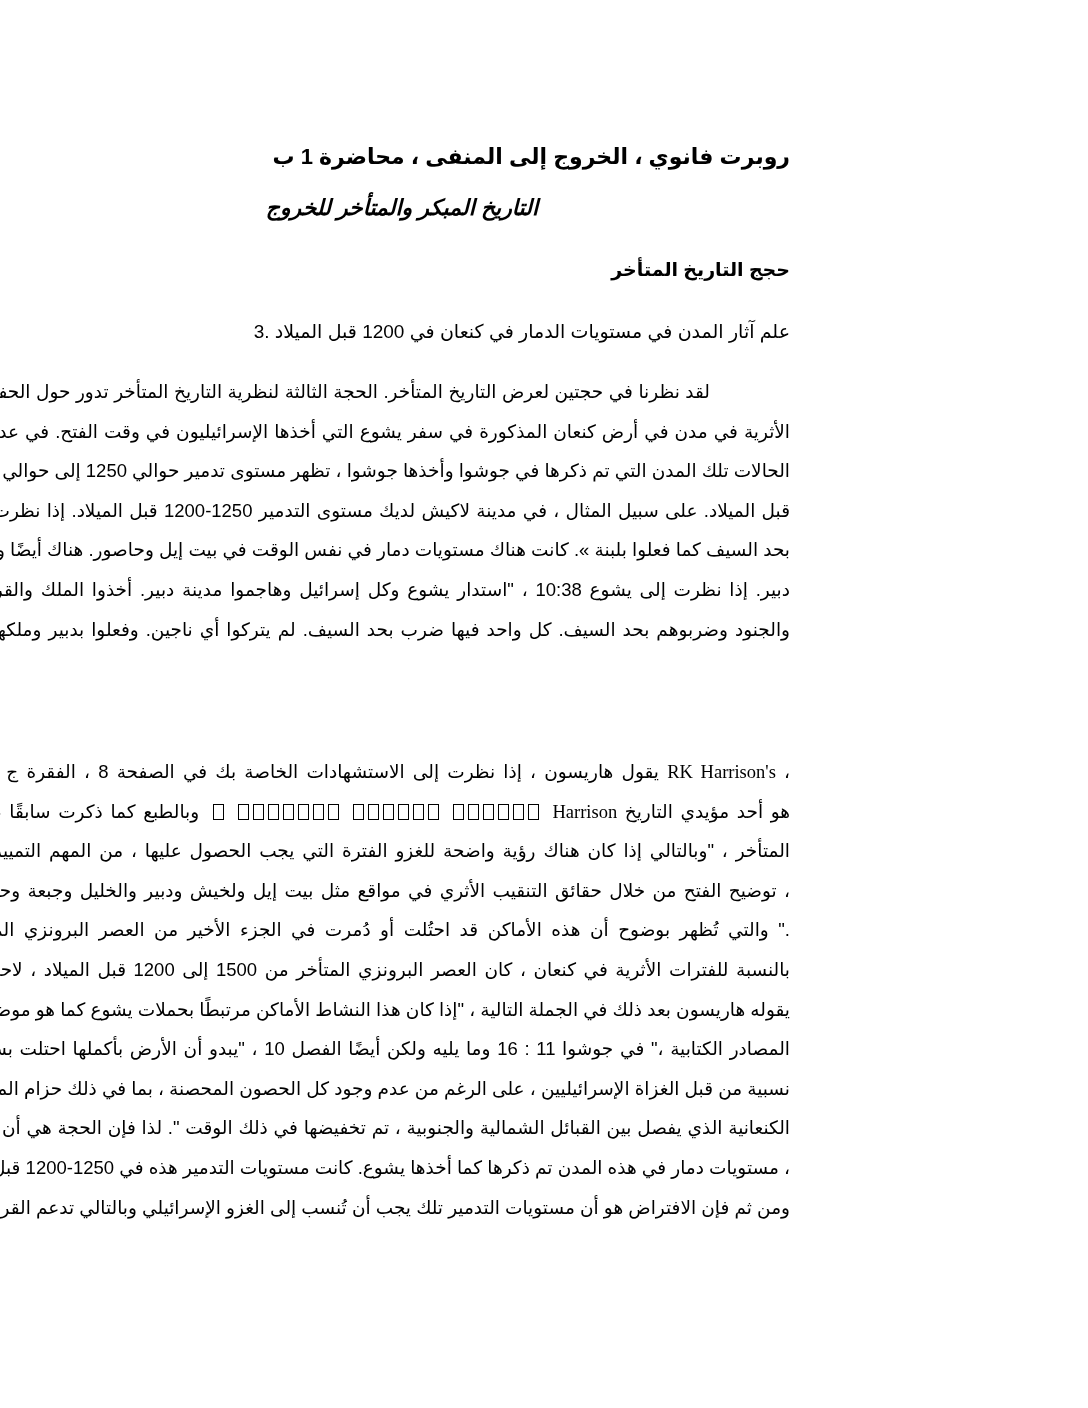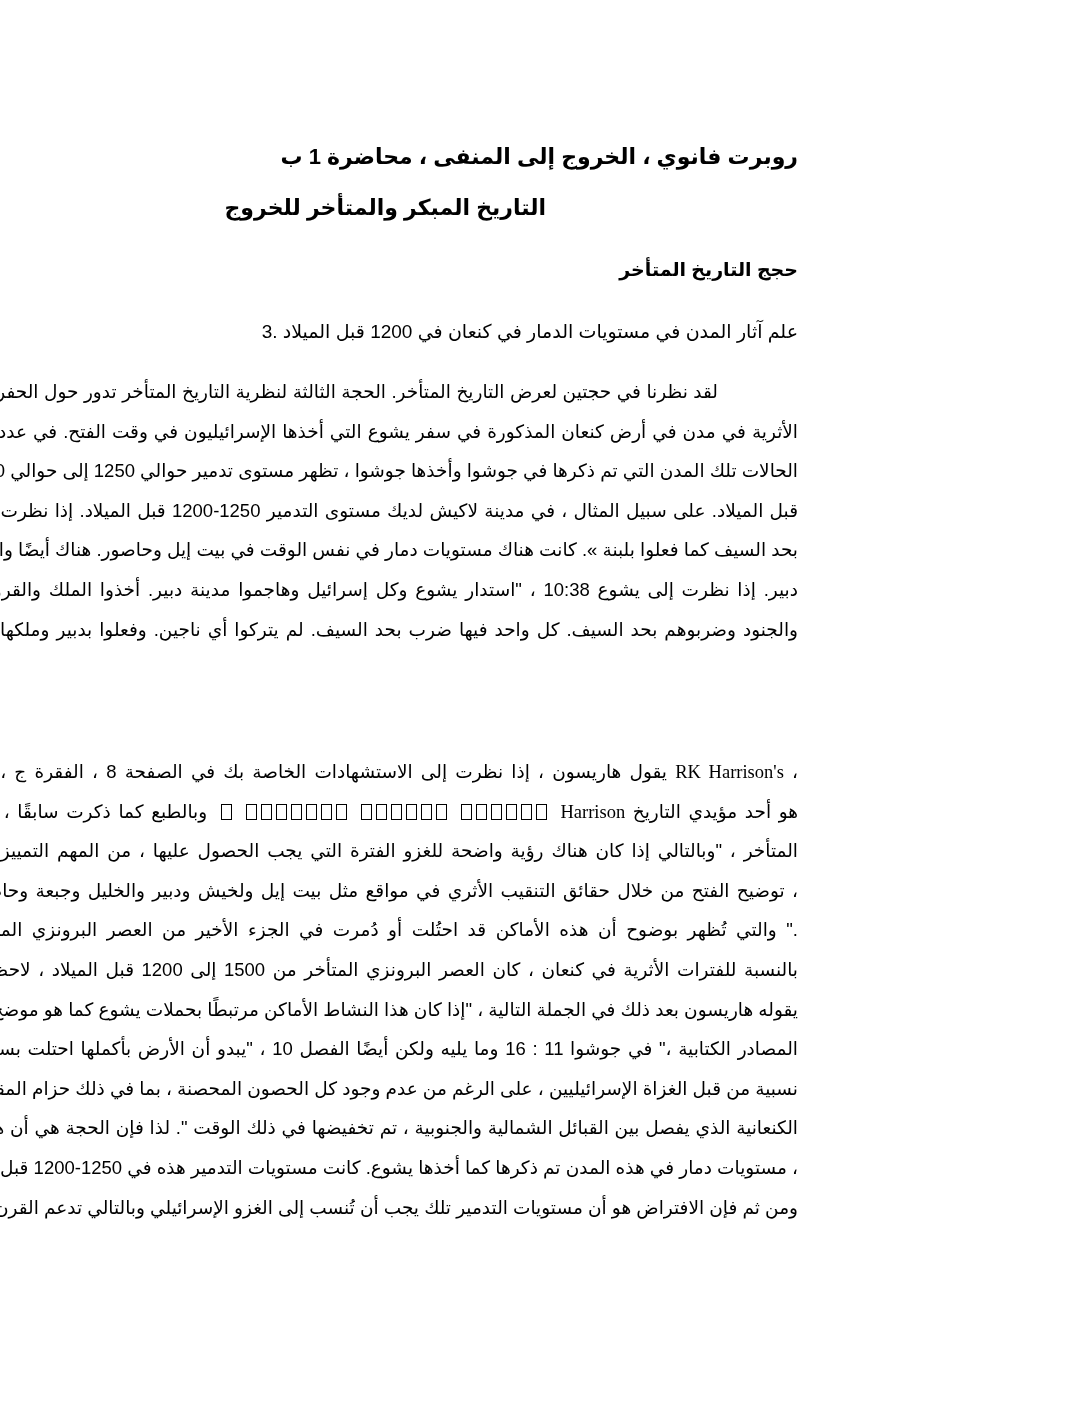--- a/index.html
+++ b/index.html
@@ -10,21 +10,21 @@
   body {
     width: 1088px;
     height: 1408px;
     position: relative;
     overflow: hidden;
     font-family: "Liberation Sans", "DejaVu Sans", sans-serif;
     color: #000000;
   }
   .page {
     position: absolute;
-    left: 8px; top: 0;
+    left: 0; top: 0;
     width: 876px; height: 1408px;
     background: #ffffff;
     padding-left: 42px;
   }
   .rtl {
     direction: rtl;
     unicode-bidi: embed;
     text-align: right;
   }
   .title {
@@ -37,20 +37,21 @@
     line-height: 30px;
   }
   .subtitle {
     position: absolute;
     right: 380px;
     top: 193px;
     width: 500px;
     font-weight: bold;
     font-size: 22px;
     line-height: 30px;
+    font-style: italic;
   }
   .section-heading {
     position: absolute;
     right: 128px;
     top: 257px;
     width: 500px;
     font-size: 19px;
     line-height: 26px;
     font-weight: bold;
   }

